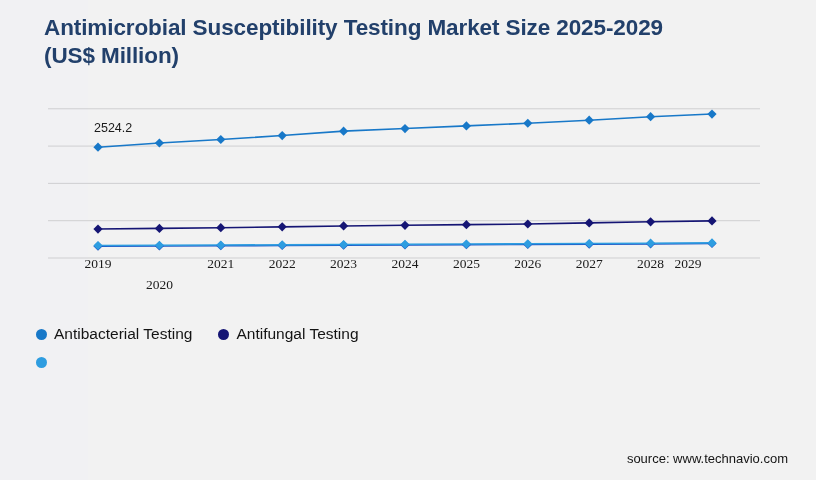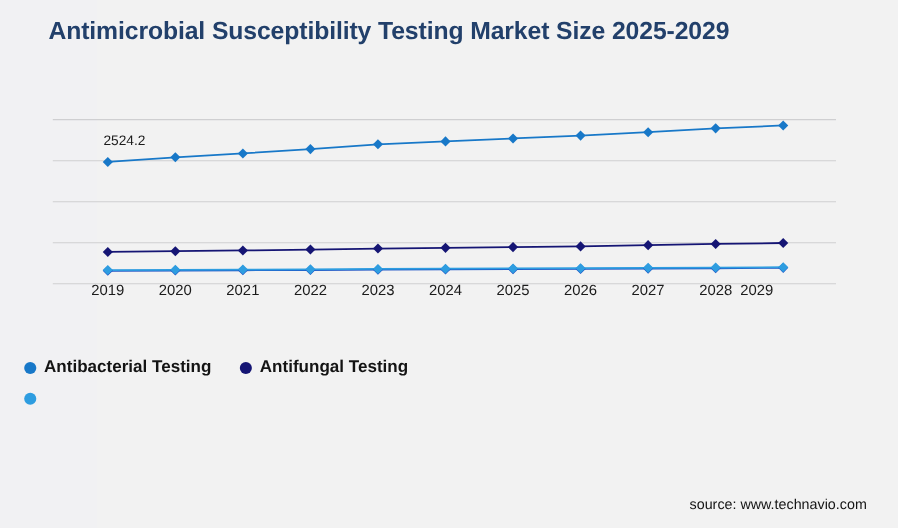--- a/index.html
+++ b/index.html
@@ -62,41 +62,40 @@
     width: 712px;
     height: 24px;
   }
   .xtick {
     position: absolute;
     top: 0;
     transform: translateX(-50%);
     font-size: 13.5px;
     color: #1b1b1b;
     white-space: nowrap;
-    font-family: Liberation Sans, sans-serif;
+    font-family: Liberation Serif, serif;
   }
 
   
   .data-label {
     position: absolute;
     font-size: 12.5px;
     color: #1b1b1b;
     white-space: nowrap;
     font-family: "Liberation Sans", sans-serif;
   }
 
   
   .legend {
     position: absolute;
-    left: 22px;
+    left: 36px;
     top: 322px;
     width: 700px;
     display: flex;
     flex-wrap: wrap;
-    font-weight: bold;
   }
   .legend-item {
     display: flex;
     align-items: center;
     margin-right: 26px;
     margin-bottom: 4px;
     height: 24px;
   }
   .legend-dot {
     width: 11px;
@@ -123,20 +122,21 @@
   }
 </style>
 </head>
 <body>
 
 <div id="canvas">
 
   <div class="title-block">
     <div class="chart-title">
       <span>Antimicrobial Susceptibility Testing Market Size 2025-2029</span><br>
+      <span>(US$ Million)</span>
     </div>
   </div>
 
   <div class="plot-wrap">
     <svg class="plot-svg" id="plot-svg" viewBox="0 0 712 158" preserveAspectRatio="none">
       <g id="gridlines">
           <line x1="0" x2="712" y1="158" y2="158" stroke="#cfcfd1" stroke-width="1"></line>
           <line x1="0" x2="712" y1="120.69444444444444" y2="120.69444444444444" stroke="#cfcfd1" stroke-width="1"></line>
           <line x1="0" x2="712" y1="83.38888888888889" y2="83.38888888888889" stroke="#cfcfd1" stroke-width="1"></line>
           <line x1="0" x2="712" y1="46.08333333333333" y2="46.08333333333333" stroke="#cfcfd1" stroke-width="1"></line>
@@ -193,21 +193,21 @@
           <path d="M 541.2 138.91666666666669 L 545.8000000000001 143.51666666666668 L 541.2 148.11666666666667 L 536.6 143.51666666666668 Z" fill="#2e9de0"></path>
           <path d="M 602.6 138.60944444444445 L 607.2 143.20944444444444 L 602.6 147.80944444444444 L 598 143.20944444444444 Z" fill="#2e9de0"></path>
           <path d="M 664 138.30222222222224 L 668.6 142.90222222222224 L 664 147.50222222222223 L 659.4 142.90222222222224 Z" fill="#2e9de0"></path>
         </g>
     </svg>
     <div class="data-label" id="point-data-label" style="left: 46px; top: 21.2157px;">2524.2</div>
   </div>
 
   <div class="xaxis" id="xaxis">
       <div class="xtick" style="left: 50px;">2019</div>
-      <div class="xtick" style="left: 111.4px;">2020</div>
+      <div class="xtick" style="left: 111.4px; margin-top: 21px;">2020</div>
       <div class="xtick" style="left: 172.8px;">2021</div>
       <div class="xtick" style="left: 234.2px;">2022</div>
       <div class="xtick" style="left: 295.6px;">2023</div>
       <div class="xtick" style="left: 357px;">2024</div>
       <div class="xtick" style="left: 418.4px;">2025</div>
       <div class="xtick" style="left: 479.8px;">2026</div>
       <div class="xtick" style="left: 541.2px;">2027</div>
       <div class="xtick" style="left: 602.6px;">2028</div>
       <div class="xtick" style="left: 640px;">2029</div>
     </div>

